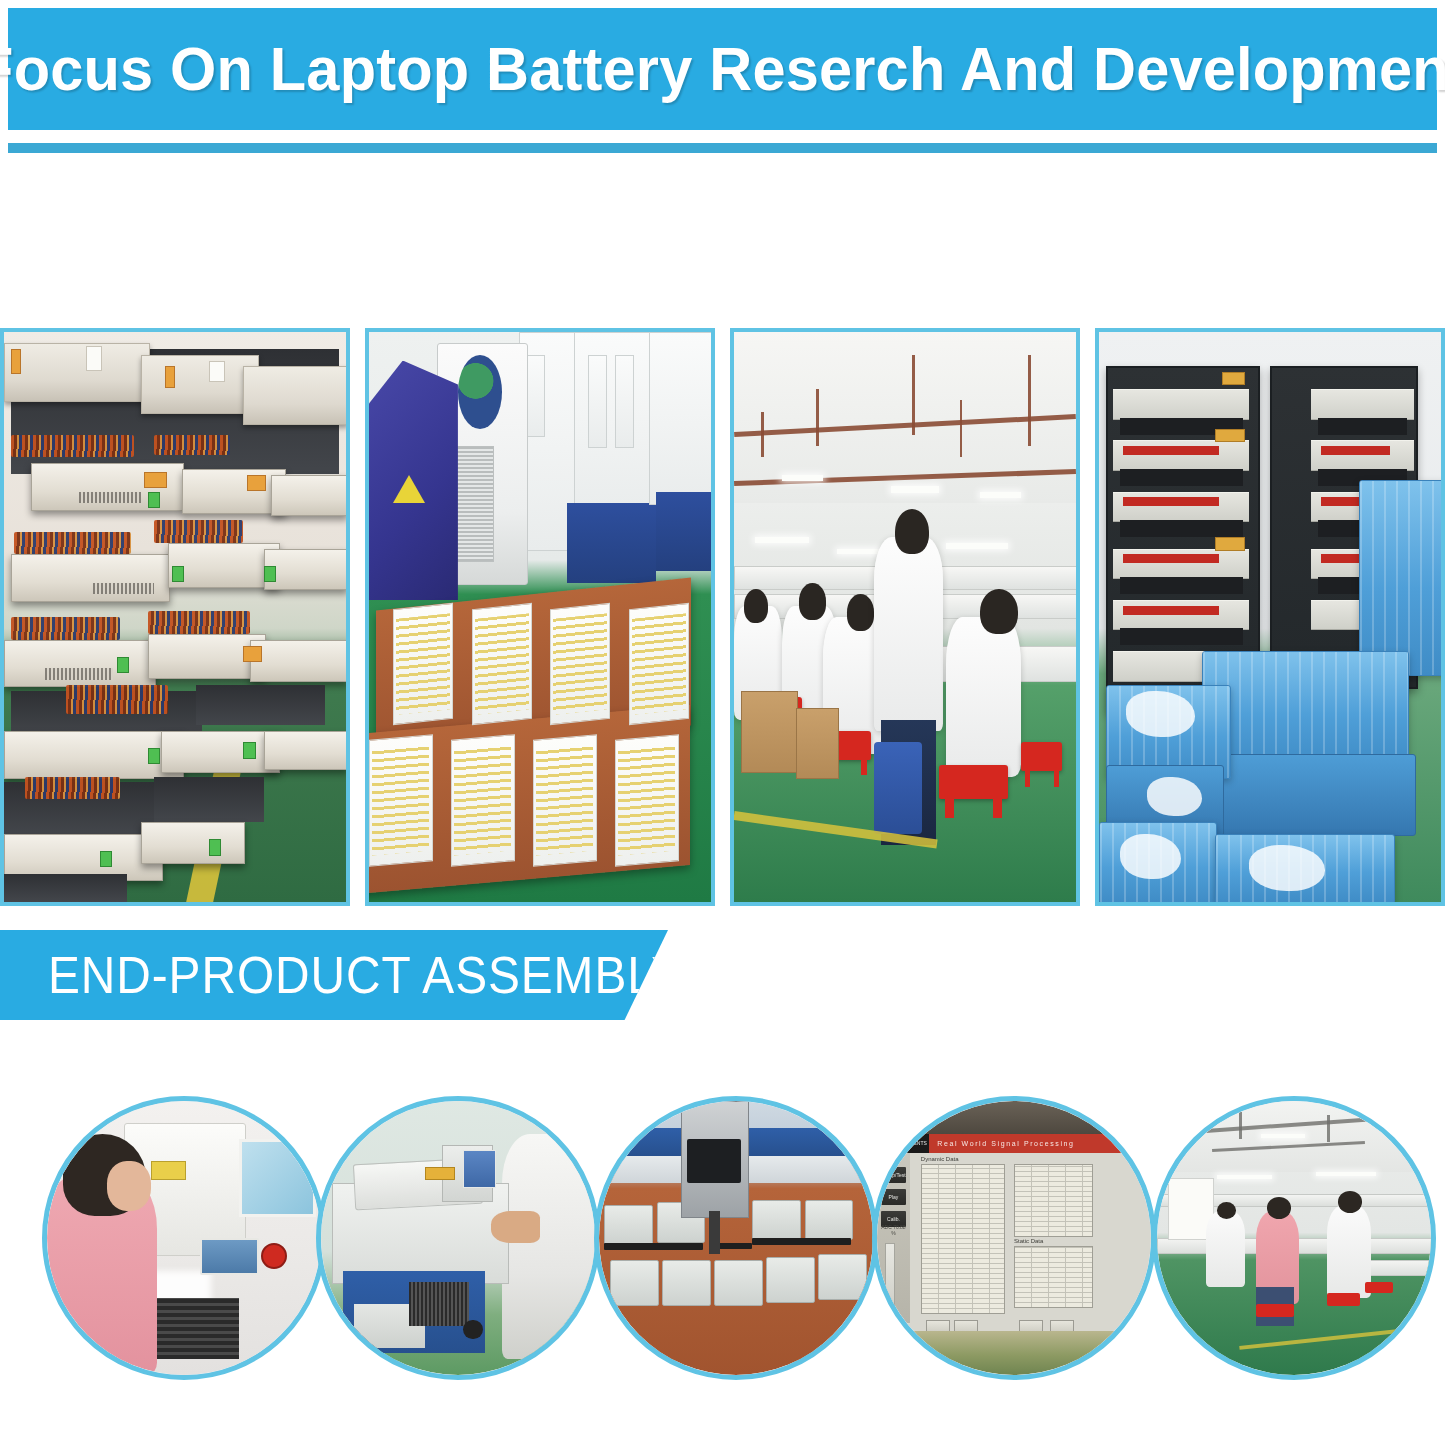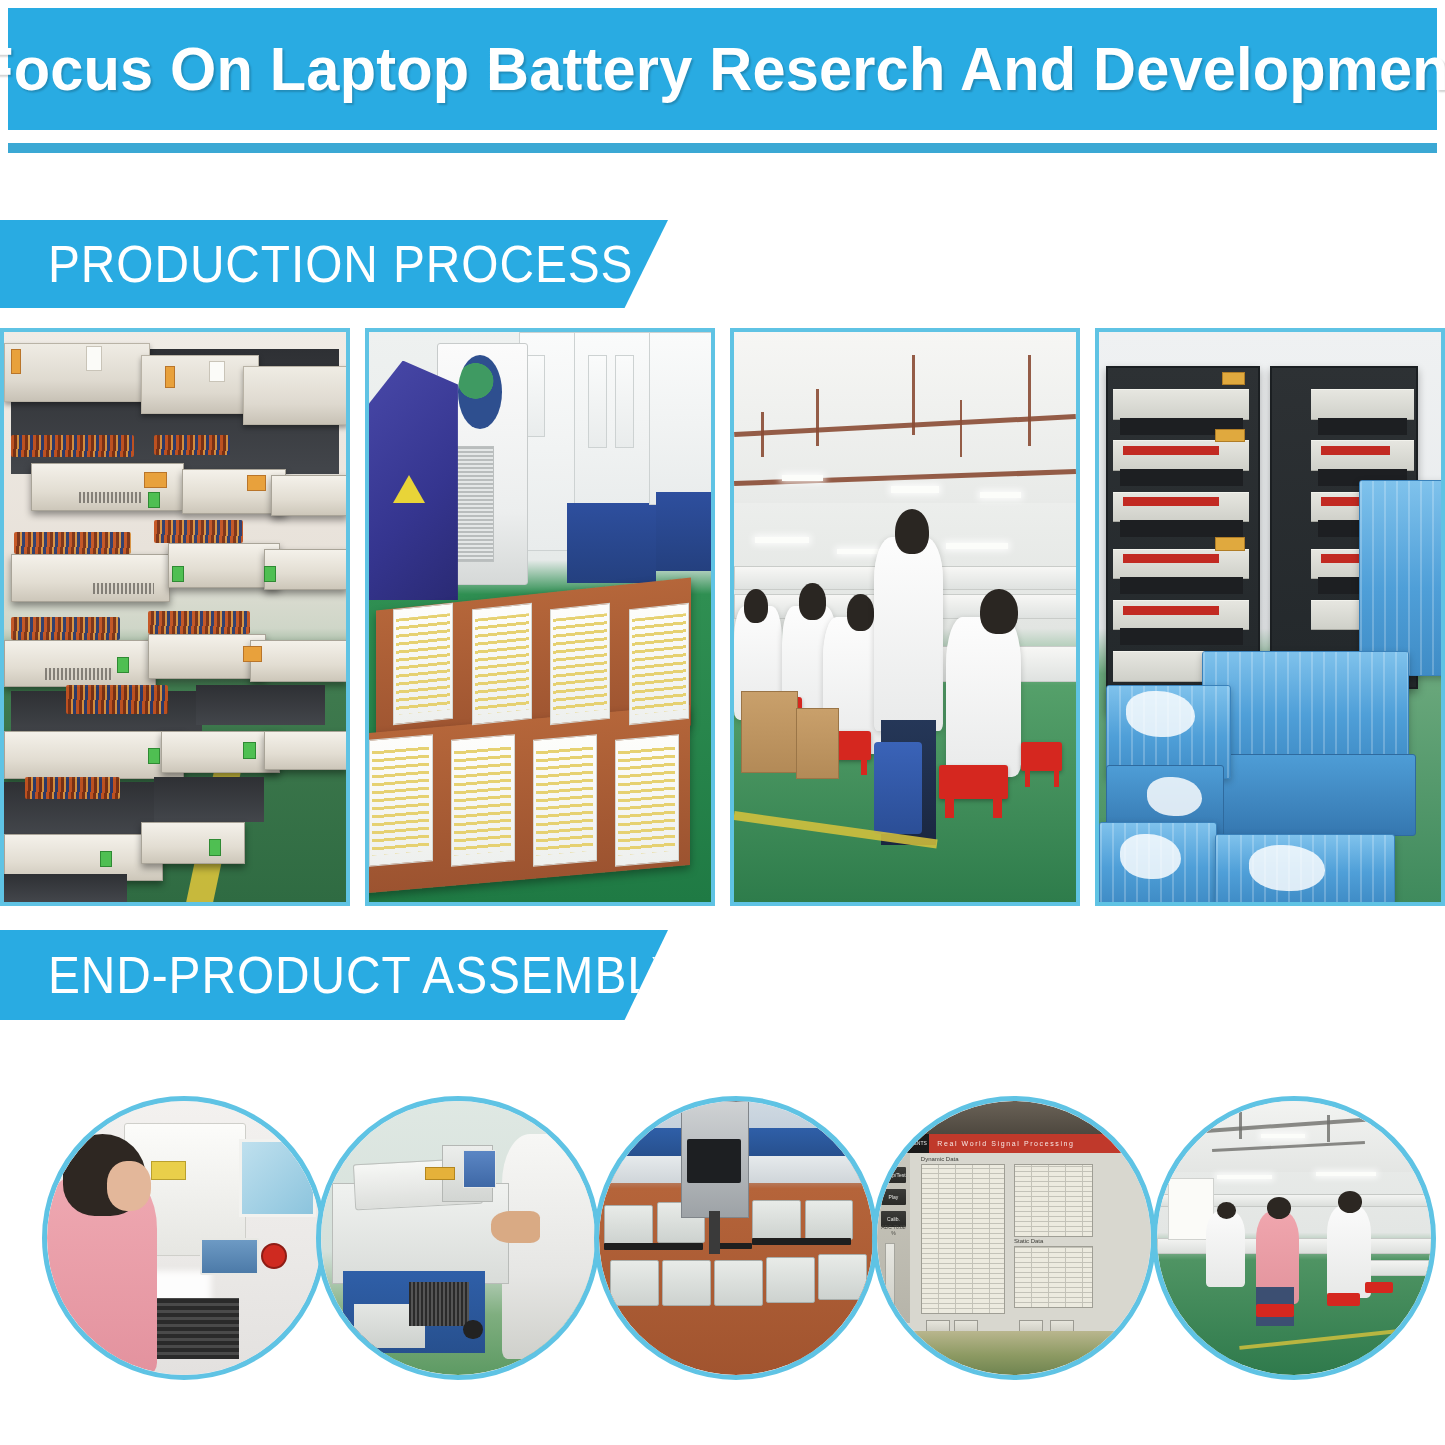--- a/index.html
+++ b/index.html
@@ -523,23 +523,20 @@
 </head>
 <body>
 
 <div id="page">
 
   <div class="header-banner">
     <div class="header-title">Focus On Laptop Battery Reserch And Development</div>
   </div>
   <div class="header-underbar"></div>
 
-  <div class="section-banner banner-production">
-    <div class="banner-label">PRODUCTION PROCESS</div>
-  </div>
 
   <div class="photo-row">
 
     <div class="photo-panel">
       <div class="photo-inner">
         <div class="p1-bg"></div>
         <div class="p1-floor-stripe"></div>
 
         <div class="p1-dark" style="left:2%;top:3%;width:96%;height:22%;"></div>
 

